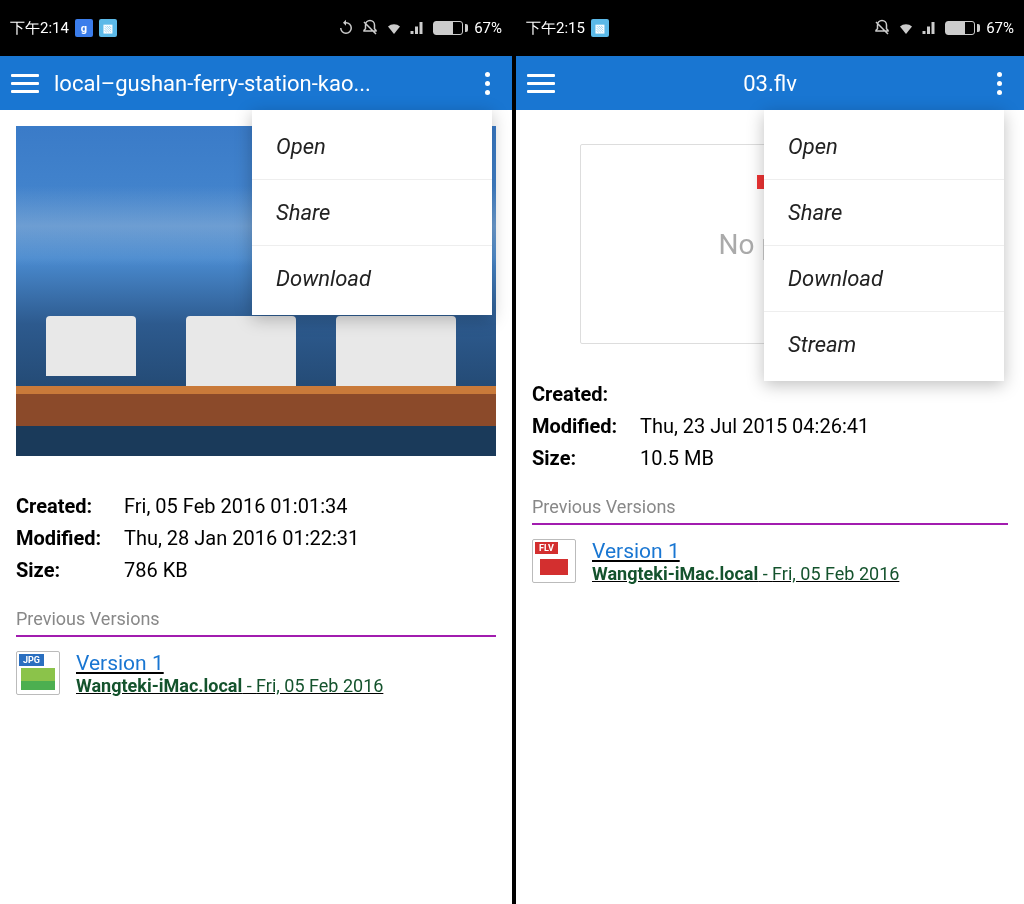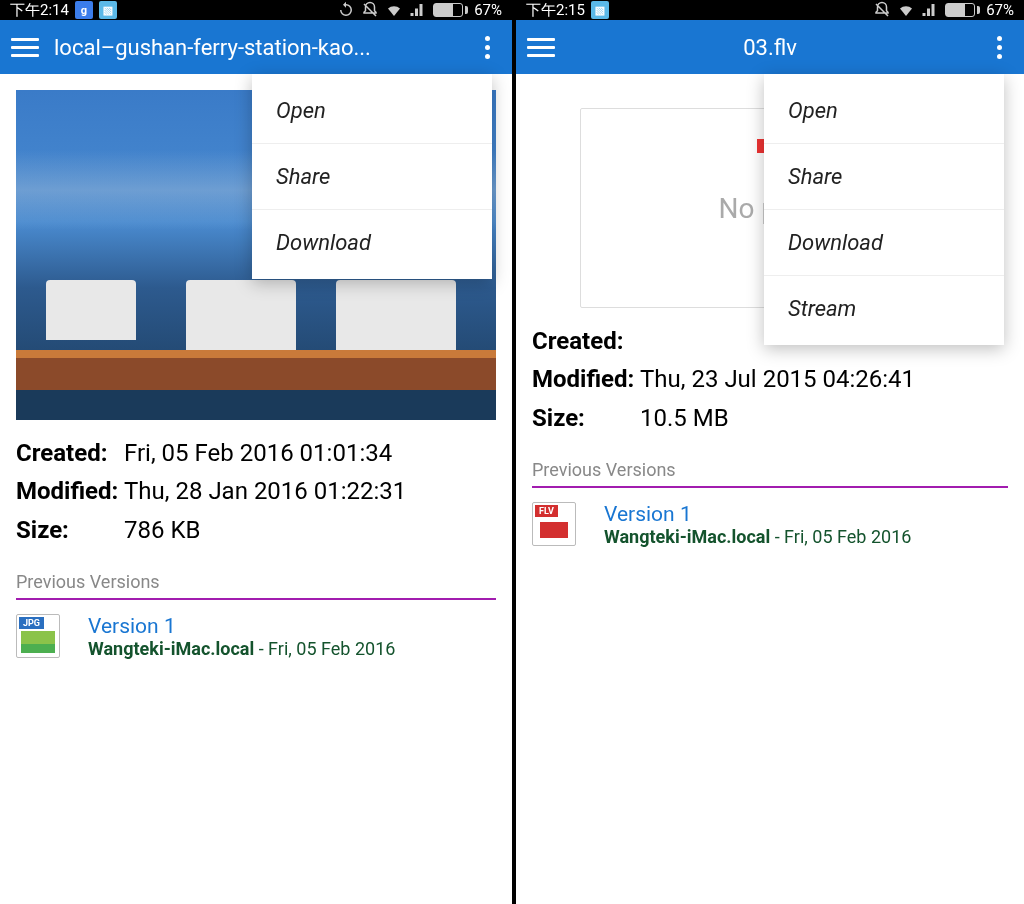--- a/index.html
+++ b/index.html
@@ -16,21 +16,21 @@
       background: #fff;
       position: relative;
       display: flex;
       flex-direction: column;
       overflow: hidden;
     }
     .screen + .screen { border-left: 4px solid #000; }
 
     
     .status-bar {
-      height: 20px;
+      height: 56px;
       background: #000;
       color: #fff;
       display: flex;
       align-items: center;
       padding: 0 10px;
       font-size: 15px;
       justify-content: space-between;
     }
     .status-left, .status-right { display: flex; align-items: center; gap: 6px; }
     .status-badge { width: 18px; height: 18px; border-radius: 2px; display:flex; align-items:center; justify-content:center; font-size:11px; font-weight:bold; }
@@ -88,28 +88,28 @@
       display: flex;
       align-items: center;
       justify-content: center;
       color: #aaa;
       font-size: 28px;
       position:relative;
       margin-top: 18px;
     }
     .no-preview-flag { position:absolute; top:30px; left:50%; transform:translateX(-50%); width:26px; height:14px; background:#e33; }
 
-    .metadata { margin-top: 14px; font-size: 24px; line-height: 1.6; }
+    .metadata { margin-top: 34px; font-size: 20px; line-height: 1.6; }
     .metadata-row { display:flex; gap: 8px; }
     .metadata-label { font-weight:700; width:100px; }
     .metadata-value { flex:1; white-space:nowrap; overflow:hidden; text-overflow:ellipsis; }
 
     .section-title { margin-top: 22px; color:#888; font-size:18px; font-weight:400; padding-bottom:6px; border-bottom:2px solid #a21caf; }
 
-    .version-row { display:flex; align-items:flex-start; gap:28px; margin-top:14px; cursor:pointer; }
+    .version-row { display:flex; align-items:flex-start; gap:16px; margin-top:14px; cursor:pointer;text-decoration:underline; }
     .file-icon-jpg { width:44px; height:44px; position:relative; background:#fff; border:1px solid #bbb; border-radius:2px; }
     .file-icon-jpg::before { content:'JPG'; position:absolute; top:2px; left:2px; background:#2a6fc0; color:#fff; font-size:9px; padding:1px 4px; font-weight:bold; }
     .file-icon-jpg .pic { position:absolute; bottom:4px; left:4px; right:4px; top:16px; background:linear-gradient(to bottom,#8bc34a 60%,#4caf50 60%); }
     .file-icon-flv { width:44px; height:44px; position:relative; background:#fff; border:1px solid #bbb; border-radius:2px; }
     .file-icon-flv::before { content:'FLV'; position:absolute; top:2px; left:2px; background:#d32f2f; color:#fff; font-size:9px; padding:1px 4px; font-weight:bold; }
     .file-icon-flv .film { position:absolute; bottom:4px; left:4px; right:4px; top:16px; background:#d32f2f;
       box-shadow: inset 0 0 0 3px #fff, inset 0 0 0 5px #d32f2f; }
     .version-text .vname { color:#1976d2; font-size:21px; }
     .version-text .vmeta { font-size:18px; color:#14532d; }
     .version-text .vmeta .host { font-weight:700; }

